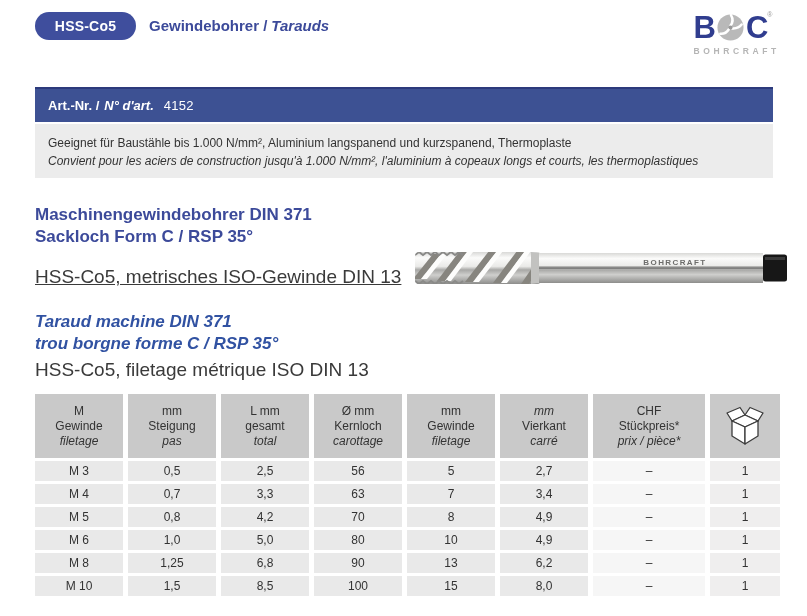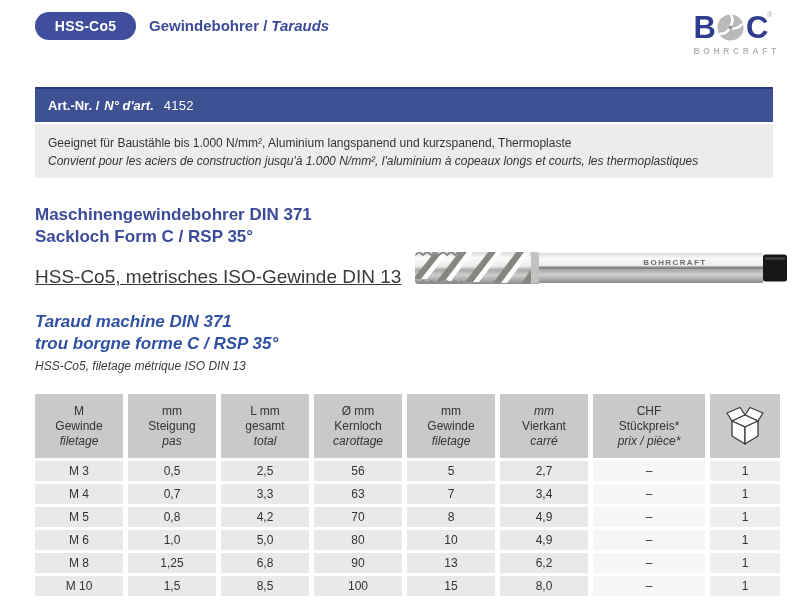--- a/index.html
+++ b/index.html
@@ -38,21 +38,21 @@
   
   .desc{position:absolute;left:35px;top:124px;width:738px;height:54px;background:var(--desc-bg);
     padding:10px 13px 0 13px;font-size:12px;line-height:18px;color:var(--text-dark);}
 
   
   .head-de{position:absolute;left:35px;top:204px;}
   .head-de .h{font-size:17px;line-height:22px;font-weight:bold;color:var(--heading-de);}
   .head-de .sub{margin-top:18px;font-size:19px;color:#3a3a3a;text-decoration:underline;}
   .head-fr{position:absolute;left:35px;top:311px;}
   .head-fr .h{font-size:17px;line-height:22px;font-weight:bold;font-style:italic;color:var(--heading-fr);}
-  .head-fr .sub{margin-top:4px;font-size:12px;font-style:italic;color:#3a3a3a;}
+  .head-fr .sub{margin-top:4px;font-size:19px;color:#3a3a3a;}
 
   
   .tool{position:absolute;left:413px;top:243px;width:378px;height:52px;}
 
   
   .table{position:absolute;left:35px;top:394px;display:grid;
     grid-template-columns:88px 88px 88px 88px 88px 88px 112px 70px;
     column-gap:5px;row-gap:3px;}
   .th{background:var(--th-bg);height:64px;display:flex;flex-direction:column;align-items:center;
     justify-content:center;font-size:12px;line-height:15px;color:var(--text-dark);text-align:center;}

